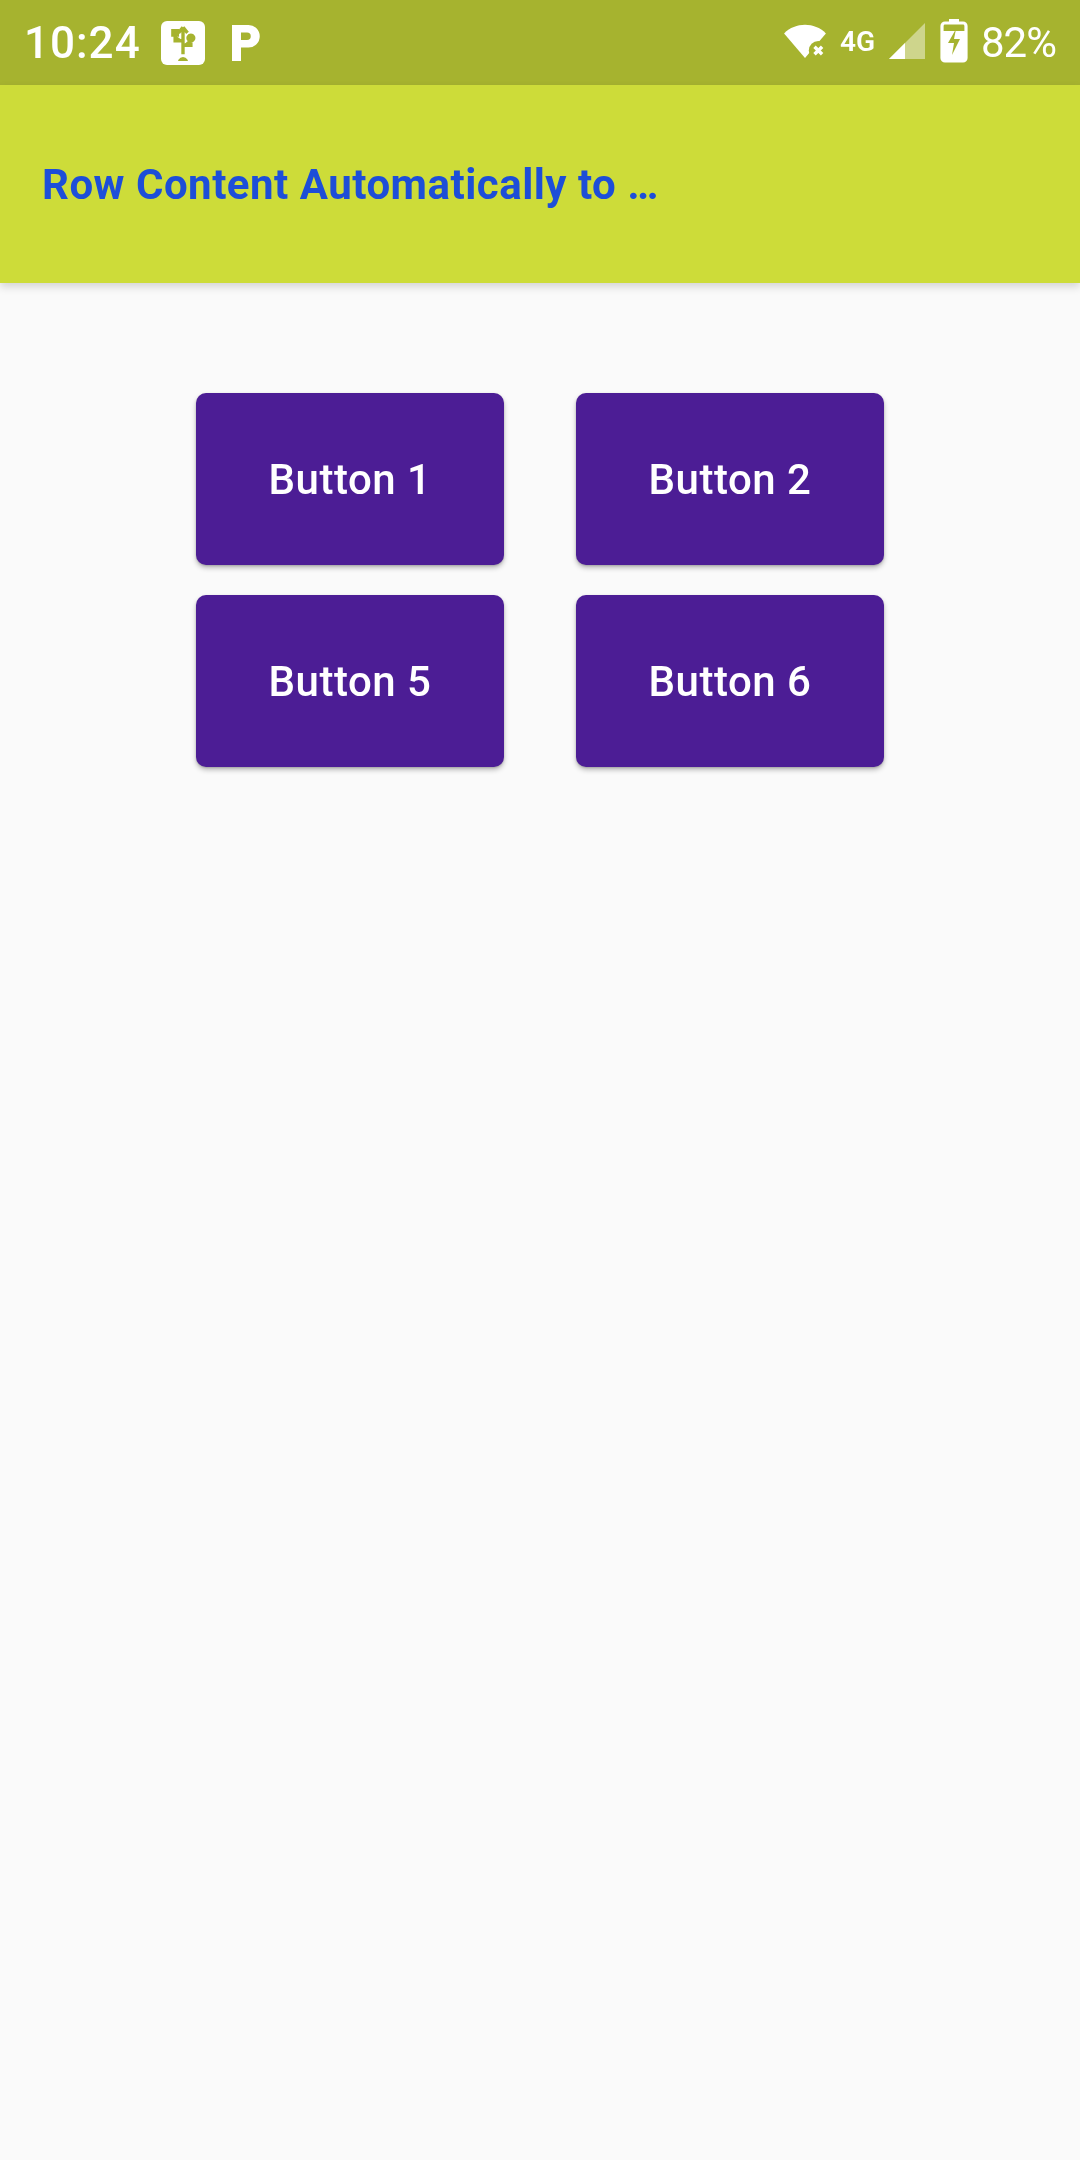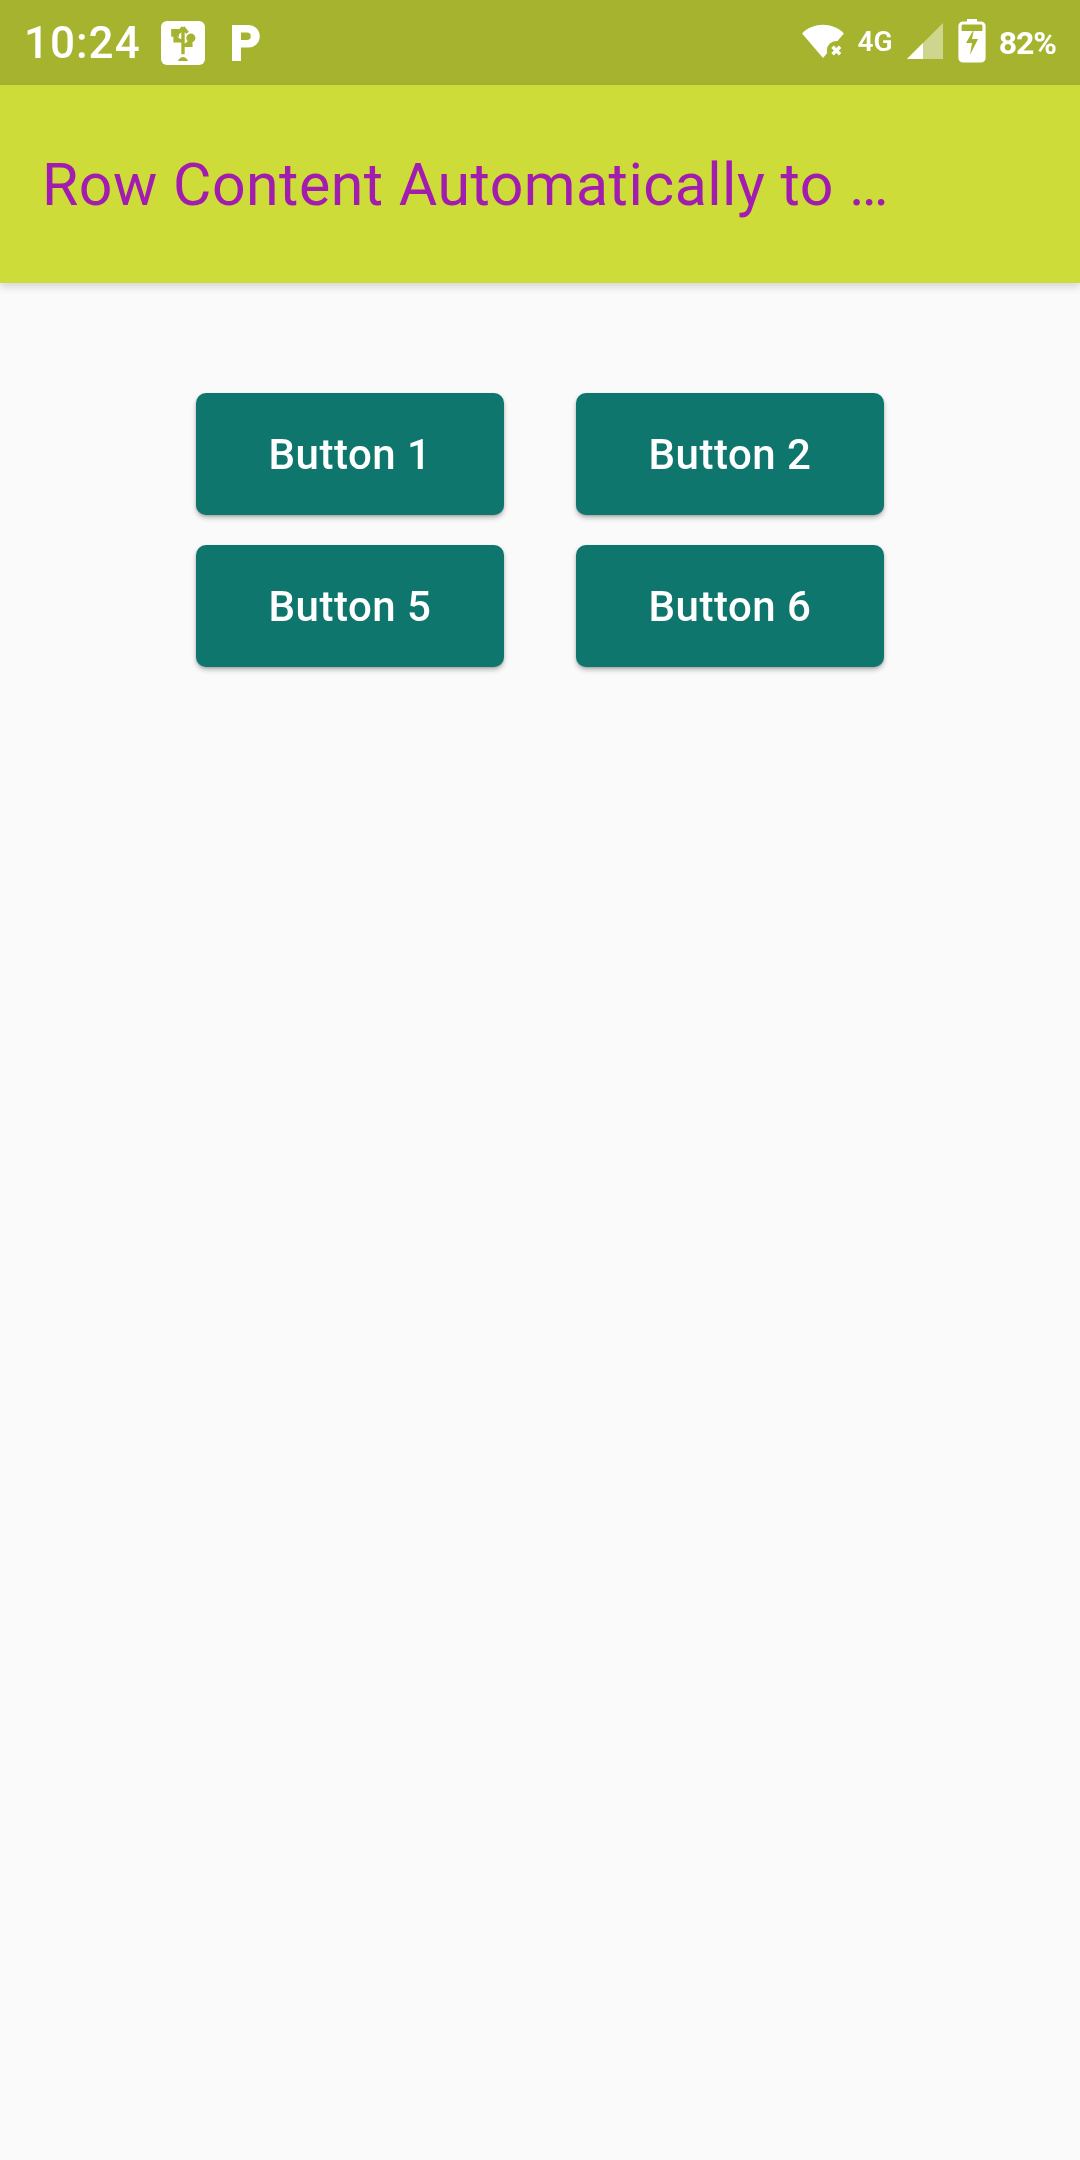--- a/index.html
+++ b/index.html
@@ -32,22 +32,22 @@
       display: flex;
       align-items: center;
       gap: 12px;
     }
     .clock {
       font-size: 44px;
       font-weight: 500;
       letter-spacing: 1px;
     }
     .battery-pct {
-      font-size: 32px;
-      font-weight: 700;
+      font-size: 42px;
+      font-weight: 400;
       letter-spacing: -1px;
     }
     .icon-usb {
       width: 44px;
       height: 44px;
       background: #fff;
       border-radius: 6px;
       display: flex;
       align-items: center;
       justify-content: center;
@@ -72,42 +72,42 @@
     }
     .app-bar {
       height: 198px;
       background: #cddc39;
       display: flex;
       align-items: center;
       padding: 0 42px;
       box-shadow: 0 4px 8px rgba(0,0,0,0.15);
     }
     .app-title {
-      color: #a21caf;
-      font-size: 59px;
-      font-weight: 400;
+      color: #1d4ed8;
+      font-size: 42px;
+      font-weight: 700;
       white-space: nowrap;
       overflow: hidden;
       text-overflow: ellipsis;
       width: 100%;
       letter-spacing: 0.5px;
     }
     .content {
       padding: 110px 0 0 0;
       display: flex;
       flex-wrap: wrap;
       justify-content: center;
       gap: 30px 72px;
       width: 720px;
       margin: 0 auto;
     }
     .btn {
       width: 308px;
-      height: 122px;
-      background: #0f766e;
+      height: 172px;
+      background: #4c1d95;
       border: none;
       border-radius: 10px;
       color: #fff;
       font-size: 42px;
       font-weight: 500;
       font-family: inherit;
       cursor: pointer;
       box-shadow: 0 3px 5px rgba(0,0,0,0.25), 0 1px 2px rgba(0,0,0,0.15);
       letter-spacing: 0.5px;
     }

